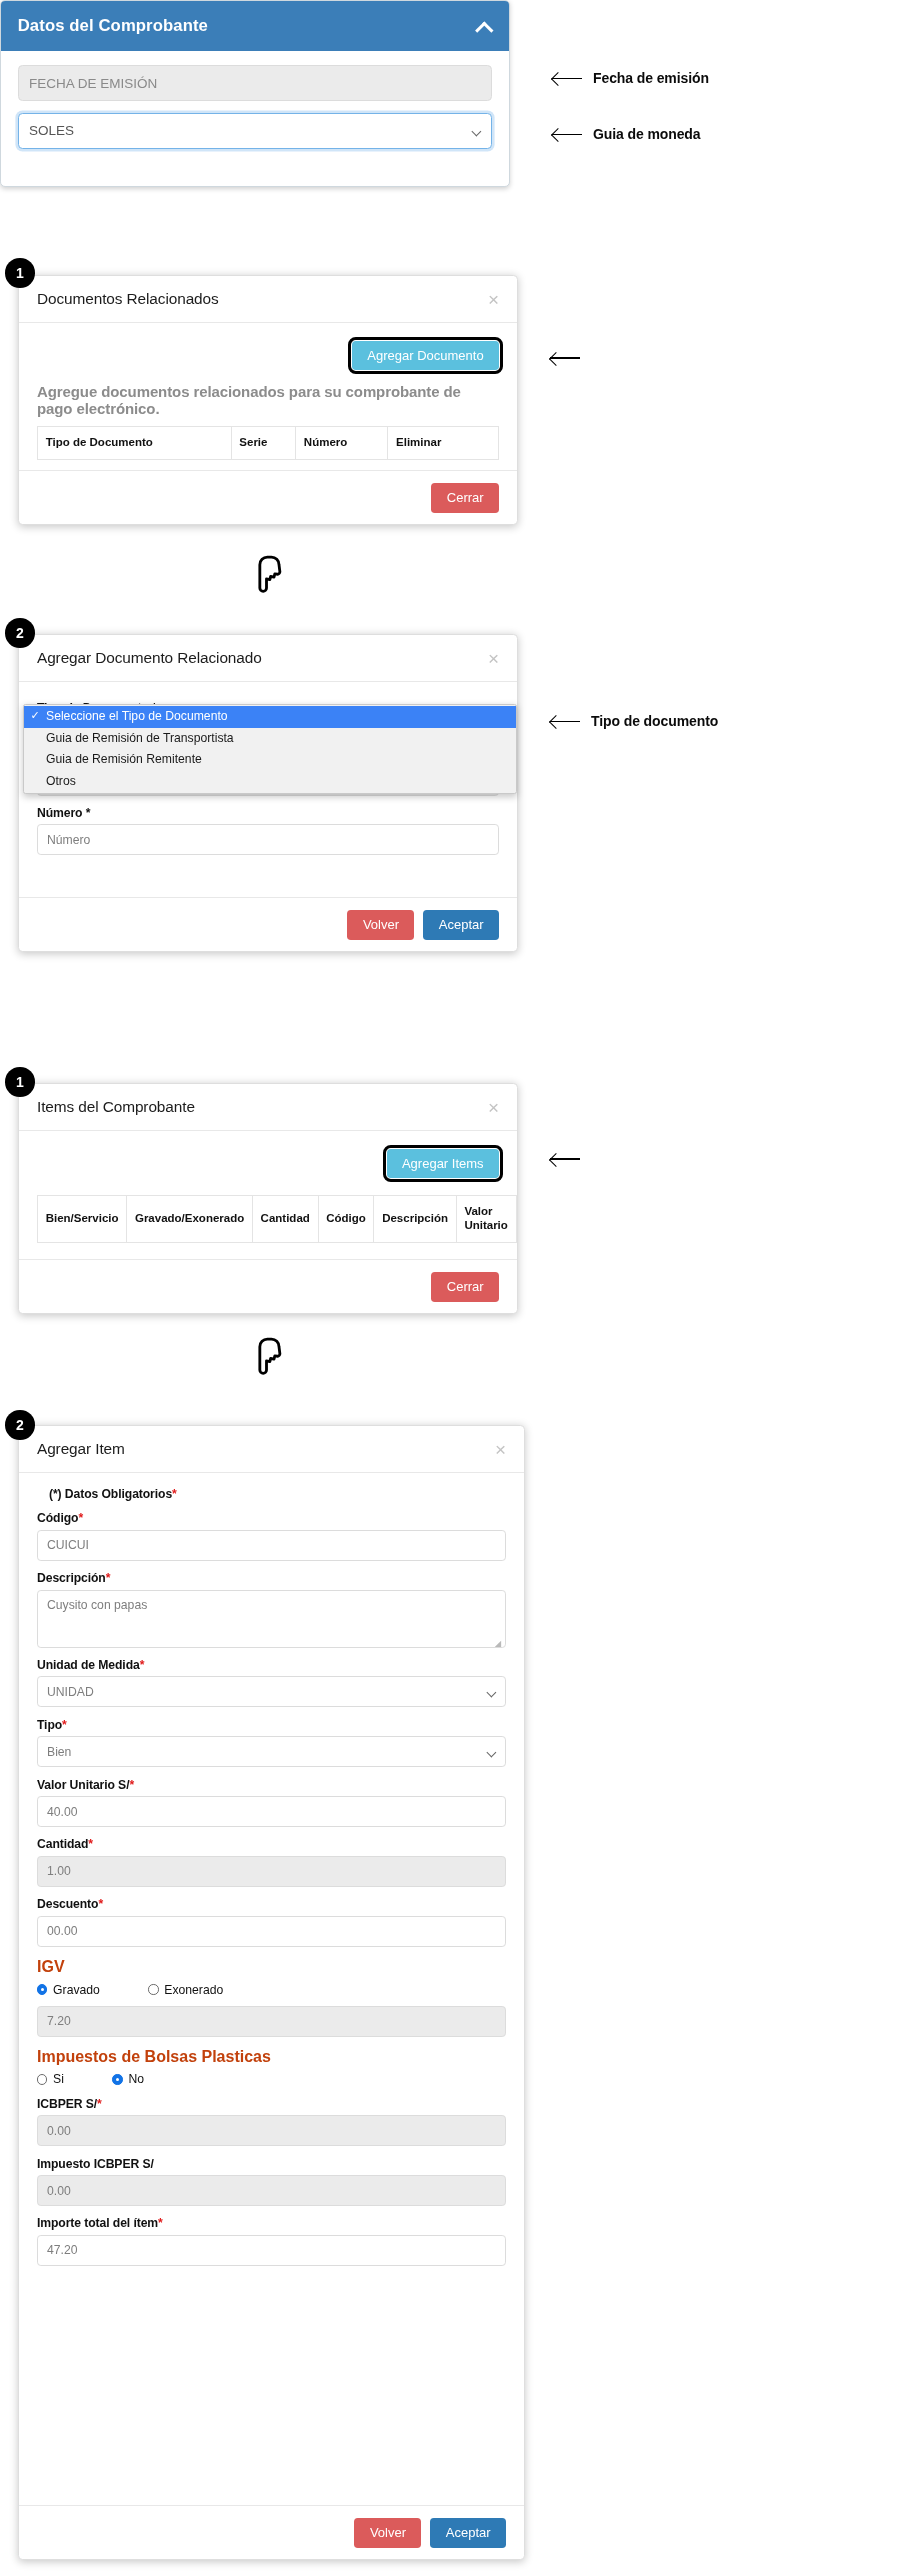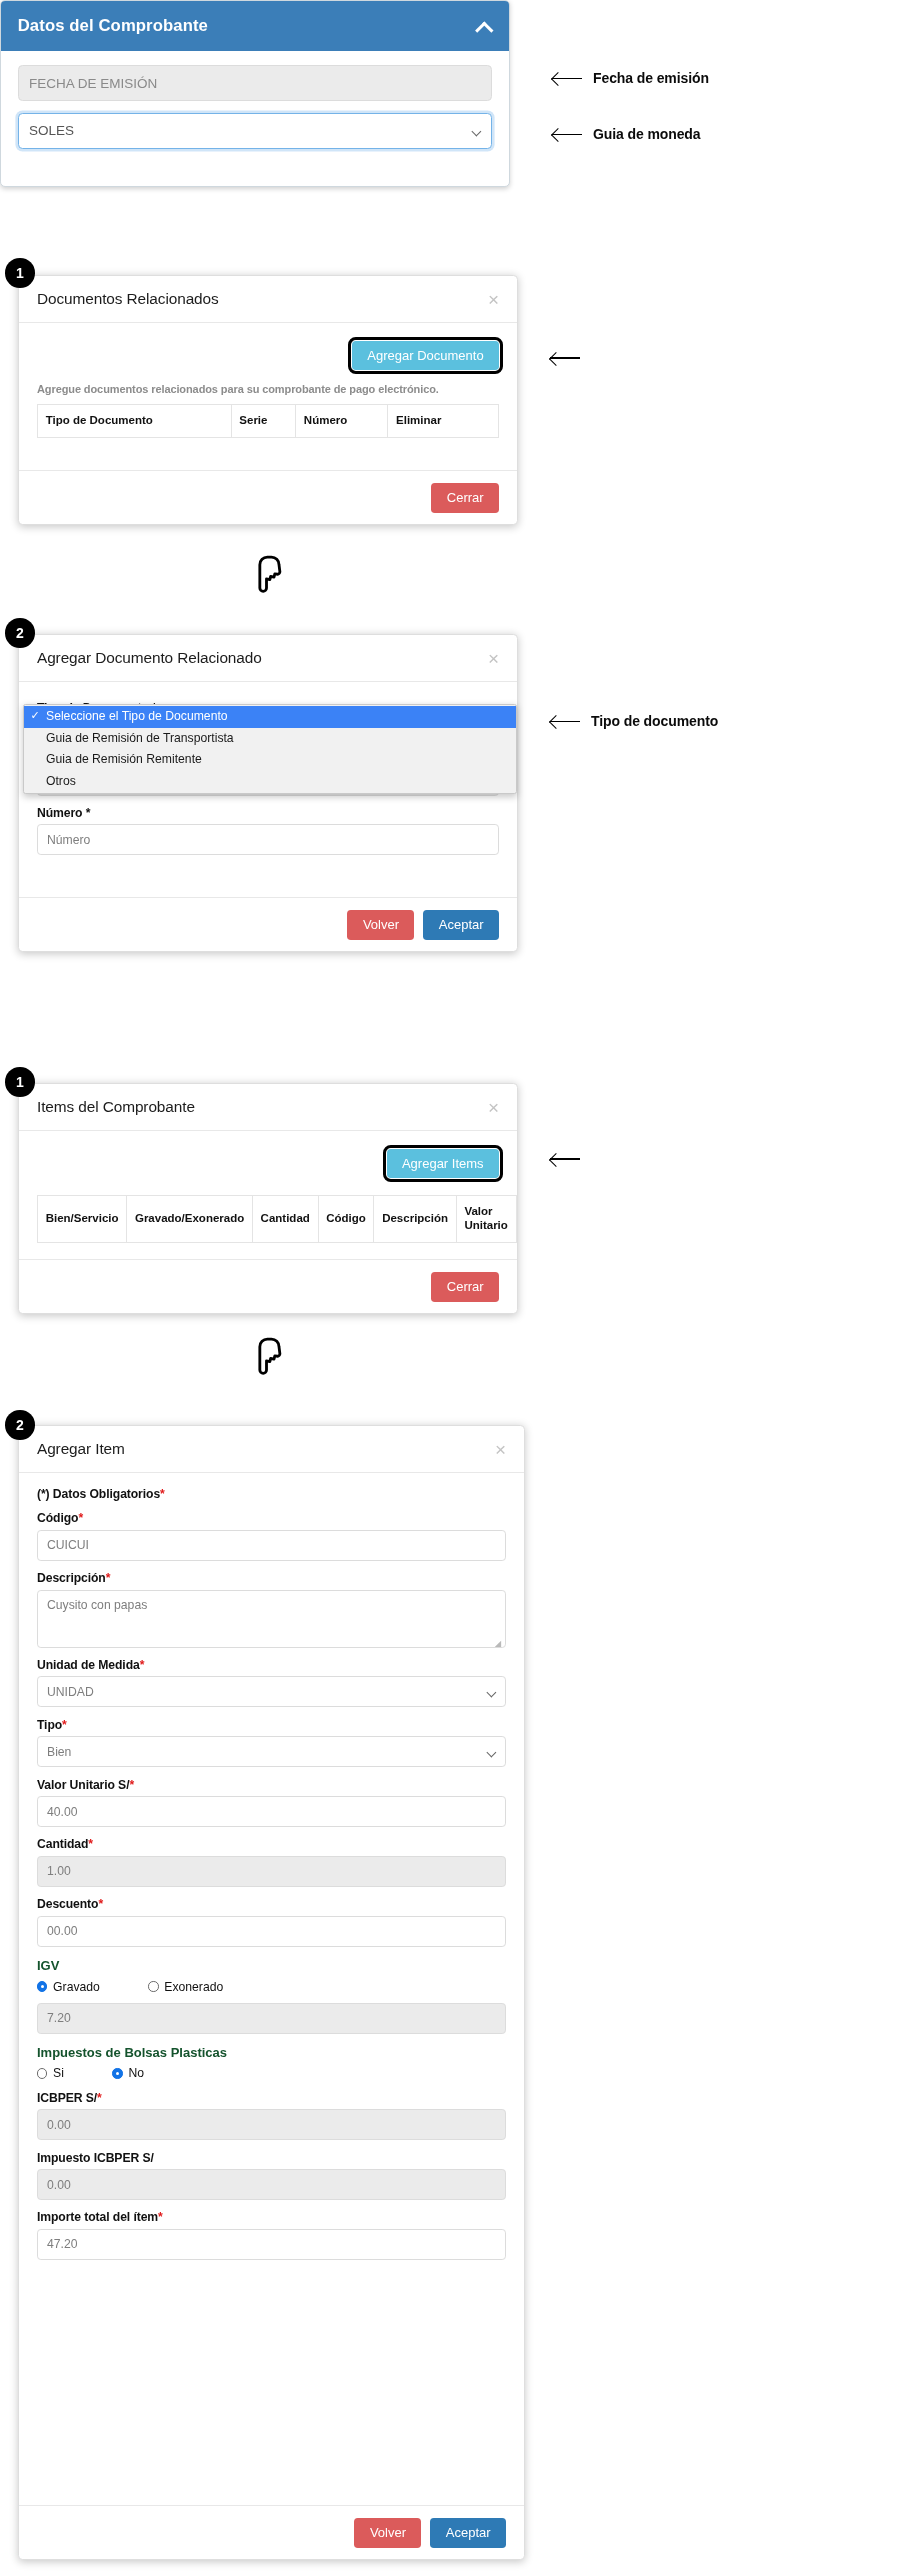--- a/index.html
+++ b/index.html
@@ -232,21 +232,21 @@
     border: 0.6px solid #e4e4e4;
     font-size: 11.5px;
     font-weight: bold;
     color: #111;
     text-align: left;
     padding: 9px 7.7px;
     vertical-align: middle;
     line-height: 1.2;
   }
   .help-txt {
-    font-size: 11px;
+    font-size: 15px;
     color: #8c8c8c;
     font-weight: bold;
     margin: 5.1px 0 9px 0;
     letter-spacing: -0.1px;
   }
   .row-right { display: flex; justify-content: flex-end; padding: 3.8px 0 7.7px 0; }
 
   
   .hand-cursor {
     position: absolute;
@@ -285,21 +285,21 @@
 
   
   .f-label {
     font-size: 12.2px;
     font-weight: bold;
     color: #111;
     margin: 10.3px 0 4.5px 0;
     letter-spacing: -0.1px;
   }
   .f-label .req { color: #e01b1b; font-size: 12.2px; }
-  .f-label.first { margin-top: 2.6px; }
+  .f-label.first { margin-top: 2.6px; margin-left: 12px; }
   .f-inp {
     width: 100%;
     height: 31px;
     border: 0.6px solid #dcdcdc;
     border-radius: 3.8px;
     background: #ffffff;
     font-size: 12.2px;
     color: #7e7e7e;
     display: flex;
     align-items: center;
@@ -351,23 +351,23 @@
   .radio.on::after {
     content: "";
     position: absolute;
     left: 2.6px; top: 2.6px;
     width: 3.2px; height: 3.2px;
     border-radius: 50%;
     background: #ffffff;
   }
   .sp-w1 { width: 33px; }
   .bold-head {
-    font-size: 13px;
-    font-weight: bold;
-    color: #14532d;
+    font-size: 16px;
+    font-weight: bold;
+    color: #c2410c;
     margin: 11.5px 0 1.3px 0;
   }
 </style>
 </head>
 <body>
 
 <div id="page">
 
   <div class="panel-datos">
     <div class="panel-datos-head">

